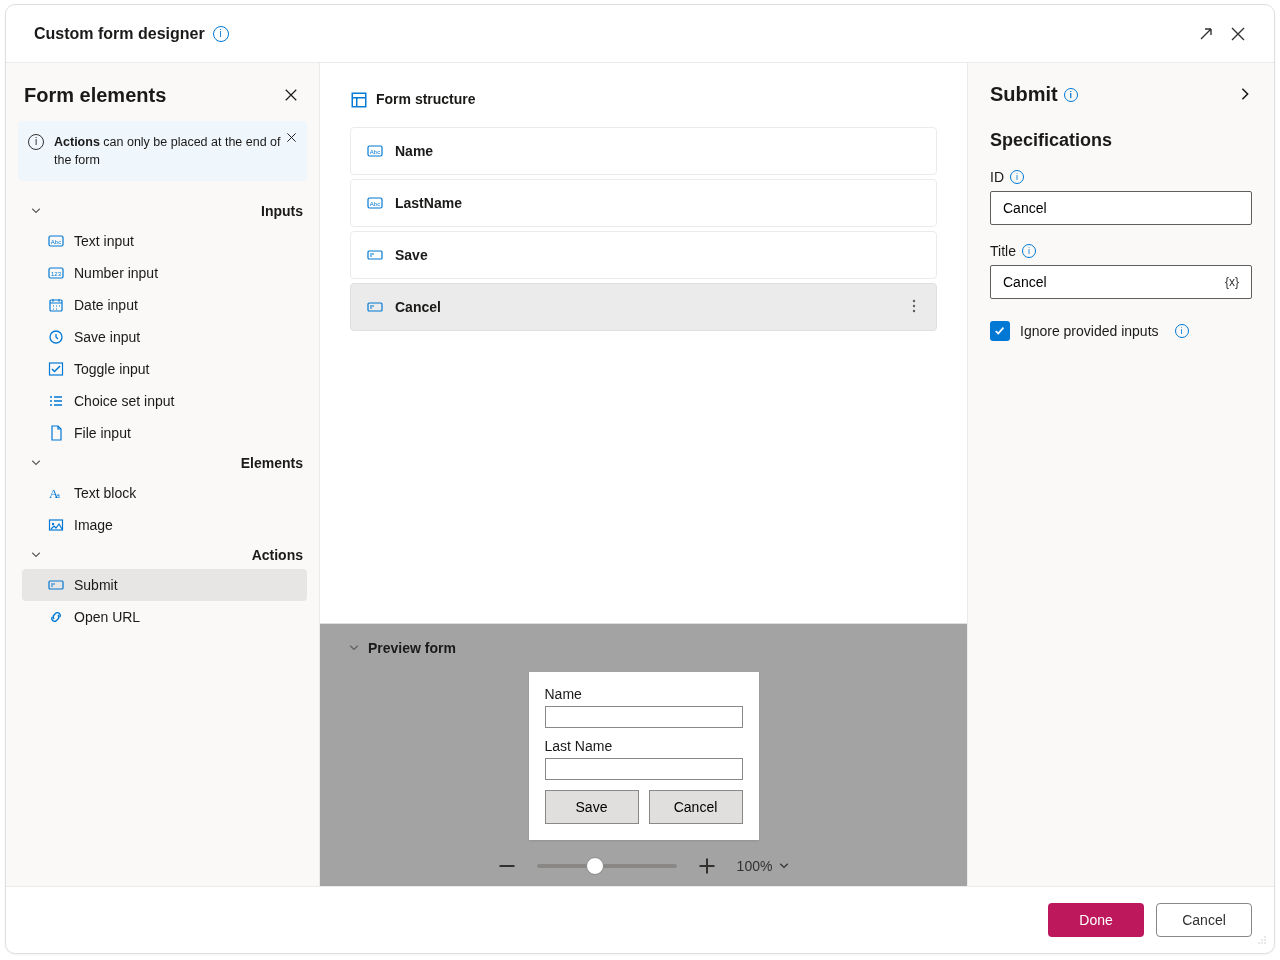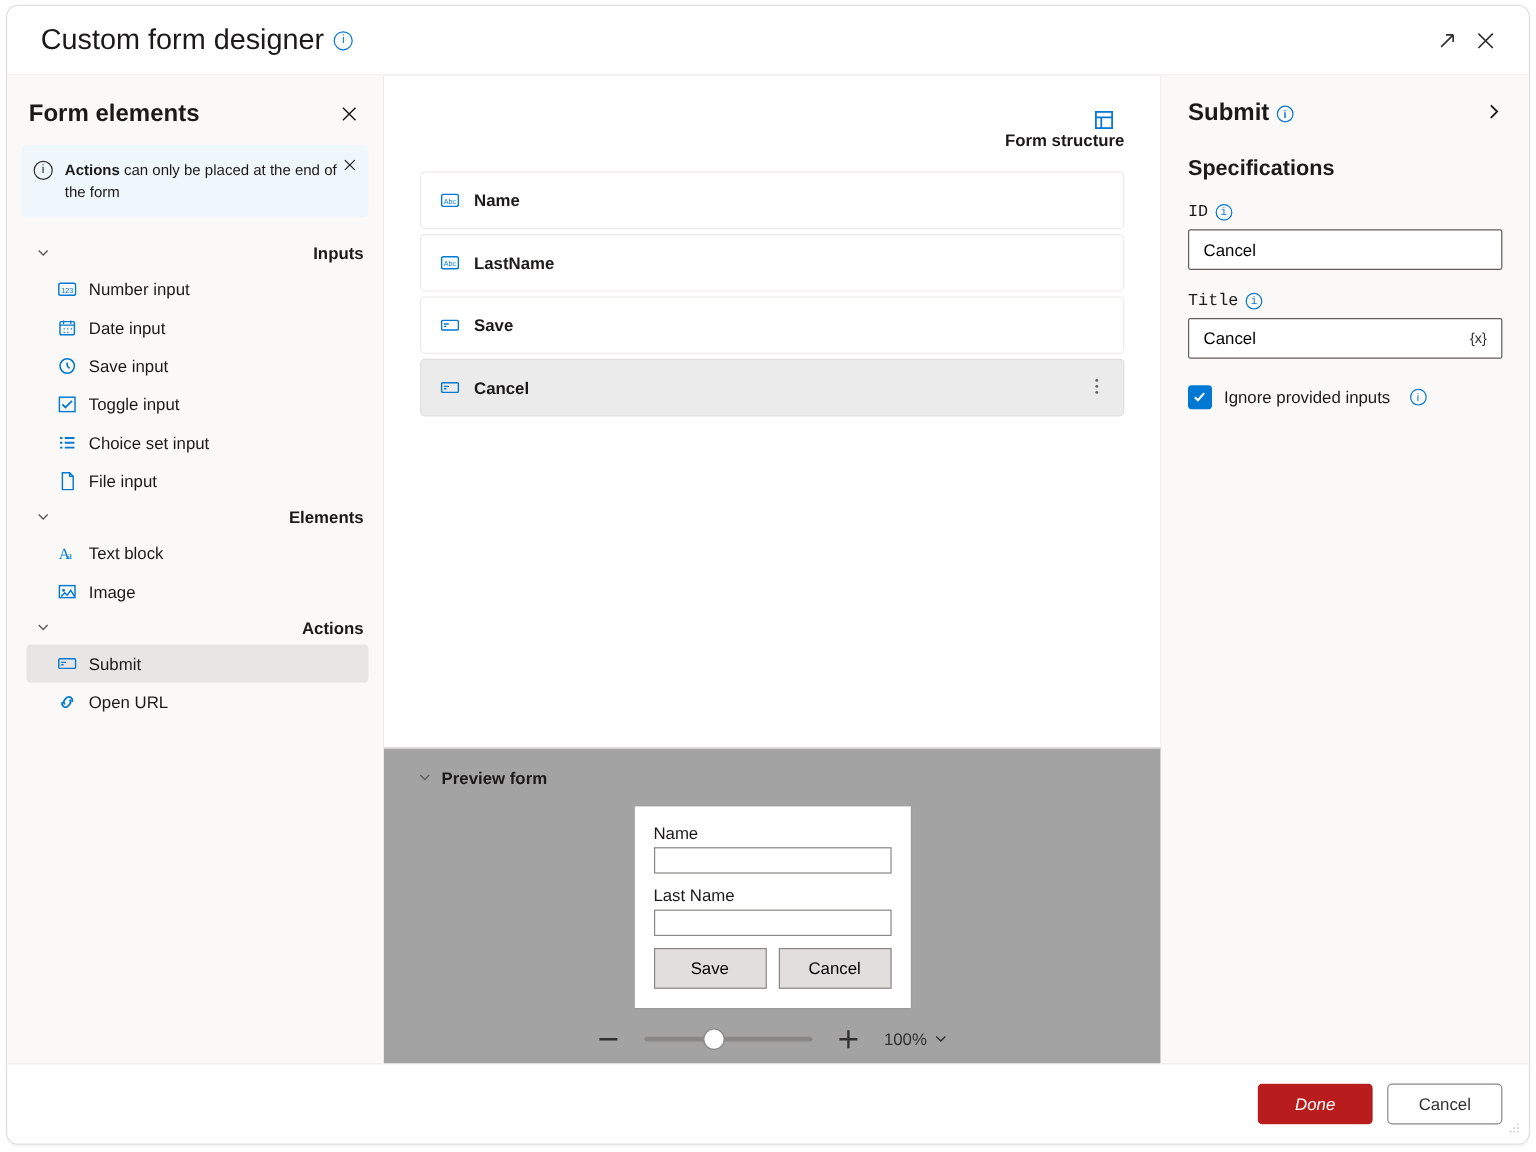--- a/index.html
+++ b/index.html
@@ -26,22 +26,22 @@
   }
   
   .dlg-header {
     display: flex;
     align-items: center;
     height: 58px;
     padding: 0 20px 0 28px;
     border-bottom: 1px solid #edebe9;
   }
   .dlg-title {
-    font-size: 24px;
-    font-weight: 400;
+    font-size: 16px;
+    font-weight: 700;
   }
   .info-icon {
     display: inline-flex;
     align-items: center;
     justify-content: center;
     width: 16px;
     height: 16px;
     border: 1px solid #0078d4;
     border-radius: 50%;
     color: #0078d4;
@@ -154,24 +154,23 @@
     flex-direction:column;
     min-width:0;
     border-right:1px solid #edebe9;
   }
   .structure-area {
     padding: 28px 30px 20px 30px;
     flex:1;
     overflow:auto;
   }
   .structure-title {
-    display:flex; align-items:flex-end;
+    display:flex; align-items:flex-start;
     font-weight:600;
     margin-bottom:18px;
-    flex-direction:column;
   }
   .structure-title svg { width:18px;height:18px;color:#0078d4;margin-right:8px; }
   .fs-item {
     height:48px;
     border:1px solid #edebe9;
     border-radius:4px;
     background:#fff;
     display:flex;
     align-items:center;
     padding:0 14px;
@@ -234,21 +233,21 @@
     display:flex;
     flex-direction:column;
   }
   .props-head {
     display:flex; align-items:center; font-size:20px;font-weight:600;margin-bottom:24px;
   }
   .props-head .chev-right { margin-left:auto; }
   .props-head .chev-right svg { width:14px;height:14px;}
   .section-title { font-size:18px; font-weight:600; margin-bottom:18px; }
   .field { margin-bottom:18px; }
-  .field-label { display:flex; align-items:center; margin-bottom:6px;font-family:Liberation Mono, monospace; }
+  .field-label { display:flex; align-items:center; margin-bottom:6px; }
   .field-input {
     width:100%; height:34px; border:1px solid #605e5c; border-radius:2px;
     padding:0 10px; font-size:14px; background:#fff;
     display:flex; align-items:center;
   }
   .field-input input { border:none;outline:none;flex:1;font-size:14px; }
   .fx-badge {
     font-size:12px; color:#323130; border:0; padding:0 2px;
   }
   .chk-row {
@@ -266,21 +265,21 @@
     align-items:center;
     justify-content:flex-end;
     gap:12px;
     padding:0 22px;
     position:relative;
   }
   .btn {
     height:34px; min-width:96px; padding:0 18px; border-radius:4px;
     font-size:14px; cursor:pointer; border:1px solid transparent;
   }
-  .btn.primary { background:#b91c1c; color:#fff;font-style:italic; }
+  .btn.primary { background:#be185d; color:#fff; }
   .btn.secondary { background:#fff; color:#323130; border-color:#8a8886; }
   .resize-grip { position:absolute; right:6px; bottom:4px; color:#c8c6c4;}
   .resize-grip svg{width:12px;height:12px;}
 </style>
 </head>
 <body>
 
 <svg width="0" height="0" style="position:absolute">
   <defs>
     <g id="ic-x">
@@ -412,20 +411,28 @@
           <span class="chev">
               <svg viewBox="0 0 16 16">
                 <use href="#ic-chev-down"></use>
               </svg>
             </span>
           <span>Inputs</span>
         </div>
         <div class="leaf">
             <span class="leaf-icon">
               <svg viewBox="0 0 16 16">
+                <use href="#ic-abc"></use>
+              </svg>
+            </span>
+            <span class="leaf-label">Text input</span>
+          </div>
+        <div class="leaf">
+            <span class="leaf-icon">
+              <svg viewBox="0 0 16 16">
                 <use href="#ic-123"></use>
               </svg>
             </span>
             <span class="leaf-label">Number input</span>
           </div>
         <div class="leaf">
             <span class="leaf-icon">
               <svg viewBox="0 0 16 16">
                 <use href="#ic-date"></use>
               </svg>

